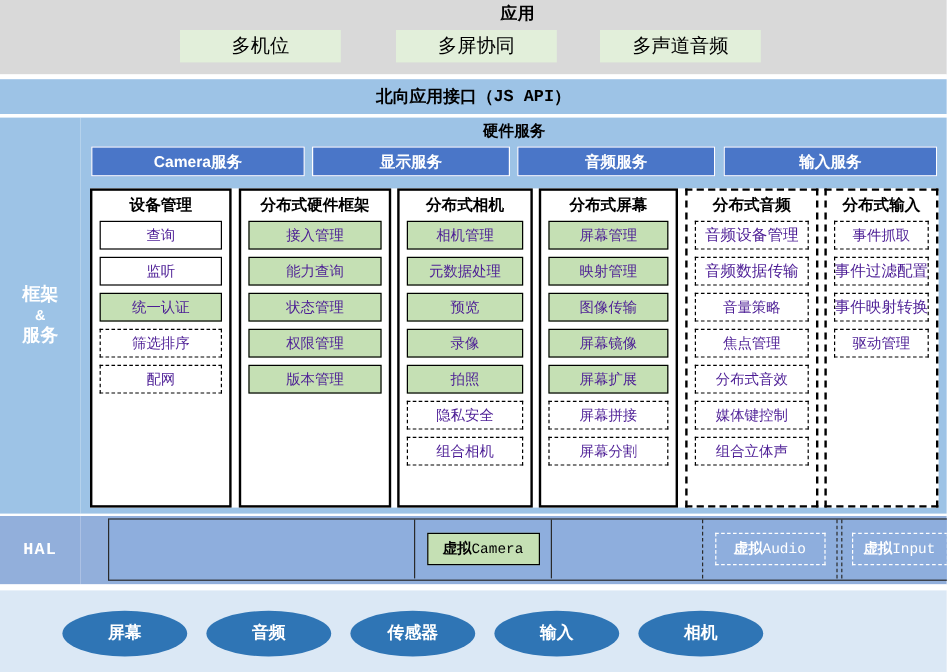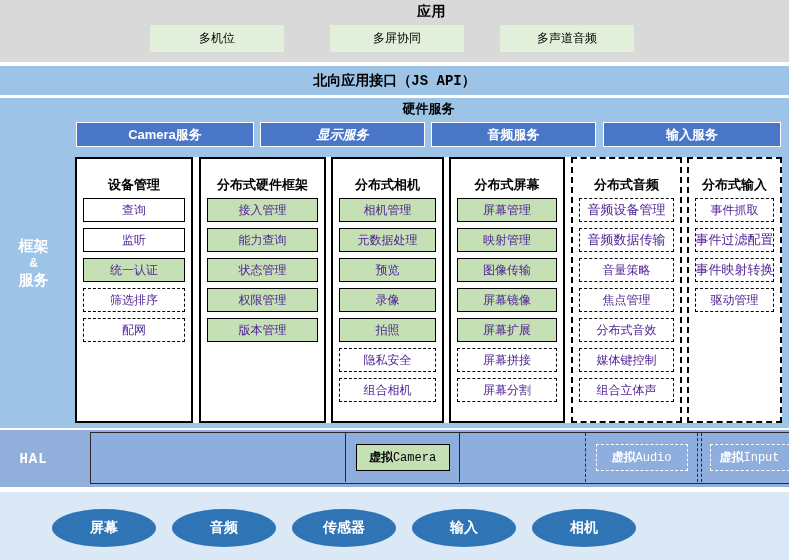--- a/index.html
+++ b/index.html
@@ -34,21 +34,21 @@
     padding-left: 37px;
   }
   .app-box {
     position: absolute;
     top: 25px;
     height: 27px;
     background: #e2efda;
     display: flex;
     align-items: center;
     justify-content: center;
-    font-size: 12px;
+    font-size: 16px;
     color: #000;
   }
   .app-box-1 { left: 150px; width: 134px; }
   .app-box-2 { left: 330px; width: 134px; }
   .app-box-3 { left: 500px; width: 134px; }
 
   .gap-white-1 {
     position: absolute;
     left: 0; top: 62px; width: 789px; height: 4px;
     background: #ffffff;
@@ -121,21 +121,21 @@
     border: 1px solid #ffffff;
     box-sizing: border-box;
     display: flex;
     align-items: center;
     justify-content: center;
     color: #ffffff;
     font-size: 13px;
     font-weight: bold;
   }
   .hw-btn-1 { left: 0px;   width: 178px; }
-  .hw-btn-2 { left: 184px; width: 165px; font-style: italic; }
+  .hw-btn-2 { left: 184px; width: 165px; }
   .hw-btn-3 { left: 355px; width: 165px; }
   .hw-btn-4 { left: 527px; width: 178px; }
 
   
   .cols-area {
     position: absolute;
     left: 8px; top: 59px;
     width: 707px; height: 266px;
     background: #ffffff;
   }
@@ -154,21 +154,21 @@
   .col-3 { left: 256px; width: 113px; }
   .col-4 { left: 374px; width: 116px; }
   .col-5 { left: 496px; width: 111px; }
   .col-6 { left: 612px; width: 95px; }
 
   .col-head {
     text-align: center;
     font-size: 13px;
     font-weight: bold;
     color: #000;
-    margin-top: 17px;
+    margin-top: 3px;
     margin-bottom: 4px;
     white-space: nowrap;
   }
   .col-items {
     padding: 0 6px;
   }
   .item {
     height: 24px;
     margin-bottom: 6px;
     box-sizing: border-box;

